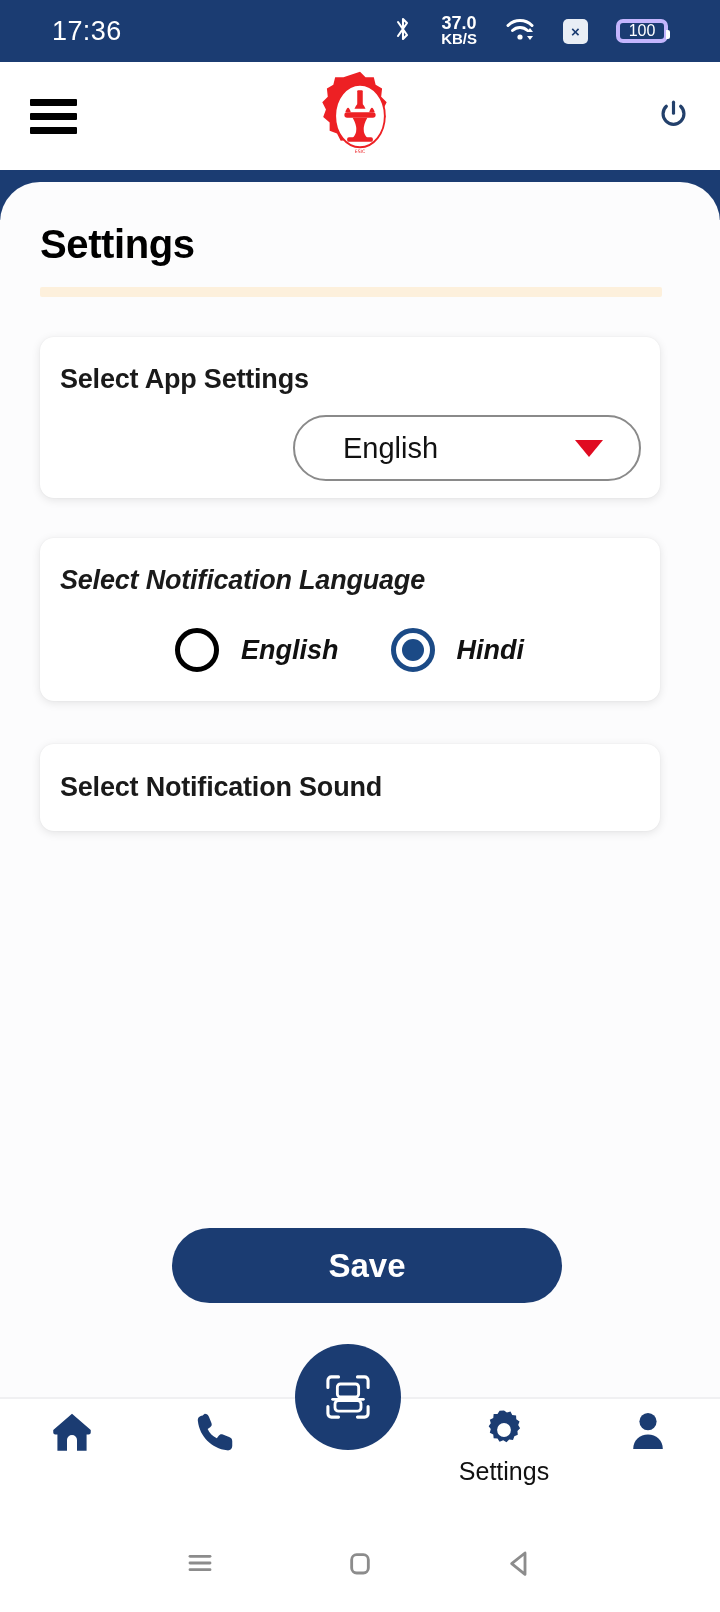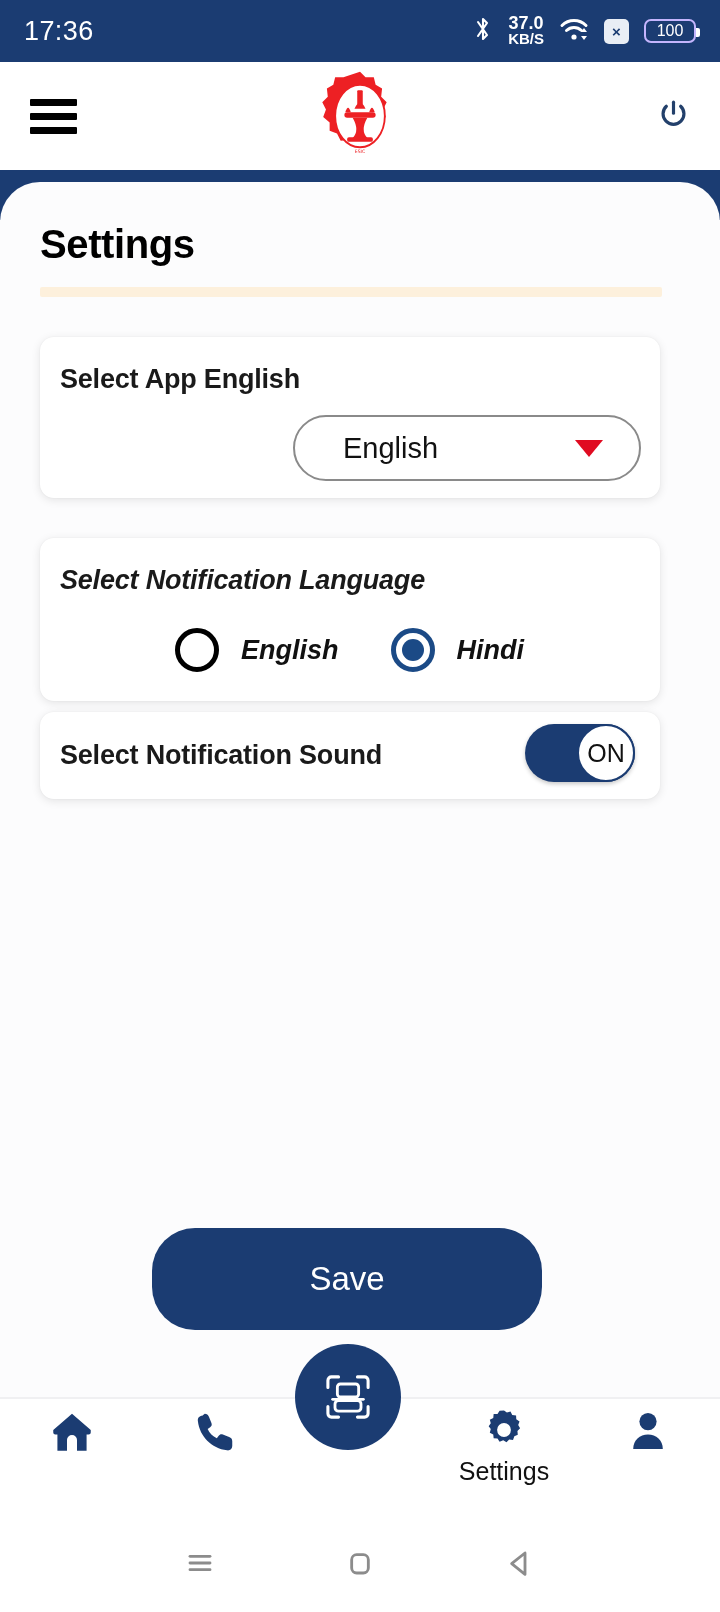--- a/index.html
+++ b/index.html
@@ -22,53 +22,53 @@
   
   .status-bar {
     position: absolute;
     top: 0; left: 0;
     width: 720px;
     height: 62px;
     background: #1b3c72;
     display: flex;
     align-items: center;
     justify-content: space-between;
-    padding: 0 24px;
+    padding: 0 52px;
     box-sizing: border-box;
   }
   .status-clock {
     color: #ffffff;
     font-size: 27px;
     letter-spacing: 0.4px;
   }
   .status-right {
     display: flex;
     align-items: center;
-    gap: 15px;
+    gap: 28px;
   }
   .net-speed {
     color: #ffffff;
     line-height: 0.97;
     text-align: center;
   }
   .net-speed .spd { font-size: 18px; font-weight: bold; display: block; }
   .net-speed .unit { font-size: 15px; font-weight: bold; display: block; }
   .sim-x {
     background: #e9eef5;
     color: #1b3c72;
     width: 25px; height: 25px;
     border-radius: 5px;
     font-size: 15px;
     font-weight: bold;
     display: flex;
     align-items: center;
     justify-content: center;
   }
   .battery {
-    border: 2px solid #c4b5fd;
+    border: 4px solid #c4b5fd;
     border-radius: 7px;
     height: 24px;
     min-width: 52px;
     color: #ffffff;
     font-size: 16px;
     display: flex;
     align-items: center;
     justify-content: center;
     position: relative;
     padding: 0 3px;
@@ -232,21 +232,21 @@
     background: #1b4a86;
   }
   .radio-text {
     font-size: 27px;
     font-weight: bold;
     color: #111111;
     margin-left: 22px;
   }
   .radio-gap { width: 52px; }
 
-  #card-notif-sound { top: 712px; height: 87px; }
+  #card-notif-sound { top: 744px; height: 87px; }
   #card-notif-sound .card-label { position: absolute; top: 28px; left: 20px; }
   .toggle {
     position: absolute;
     top: 12px;
     right: 25px;
     width: 110px;
     height: 58px;
     border-radius: 29px;
     background: #1b3c72;
     cursor: pointer;
@@ -264,28 +264,28 @@
     align-items: center;
     justify-content: center;
     font-size: 25px;
     color: #111111;
   }
 
   
   .save-btn {
     position: absolute;
     top: 1228px;
-    left: 152px;
+    left: 172px;
     width: 390px;
-    height: 102px;
+    height: 75px;
     border-radius: 43px;
     background: #1b3c72;
     color: #ffffff;
     font-size: 33px;
-    font-weight: normal;
+    font-weight: bold;
     display: flex;
     align-items: center;
     justify-content: center;
     border: none;
     cursor: pointer;
     font-family: "Liberation Sans", sans-serif;
   }
 
   
   .bottom-nav {
@@ -413,21 +413,21 @@
     </div>
   </div>
 
   <div class="navy-band"></div>
   <div class="sheet"></div>
 
   <div class="page-title">Settings</div>
   <div class="title-divider"></div>
 
   <div class="card" id="card-app-language">
-    <div class="card-label">Select App English</div>
+    <div class="card-label">Select App Settings</div>
     <div class="dropdown">
       <span class="dropdown-value">English</span>
       <span class="caret"></span>
     </div>
   </div>
 
   <div class="card" id="card-notif-language">
     <div class="card-label">Select Notification Language</div>
     <div class="radio-row">
       <div class="radio-opt">
@@ -437,23 +437,20 @@
       <div class="radio-gap"></div>
       <div class="radio-opt">
         <span class="radio-dot on"></span>
         <span class="radio-text">Hindi</span>
       </div>
     </div>
   </div>
 
   <div class="card" id="card-notif-sound">
     <div class="card-label">Select Notification Sound</div>
-    <div class="toggle">
-      <span class="toggle-knob">ON</span>
-    </div>
   </div>
 
   <button class="save-btn">Save</button>
 
   <div class="bottom-nav">
     <div class="fab">
       <svg width="52" height="52" viewBox="0 0 44 44">
         <g fill="none" stroke="#ffffff" stroke-width="2.6" stroke-linecap="round">
           <path d="M5 14 V8 a3 3 0 0 1 3 -3 h6"></path>
           <path d="M39 14 V8 a3 3 0 0 0 -3 -3 h-6"></path>

